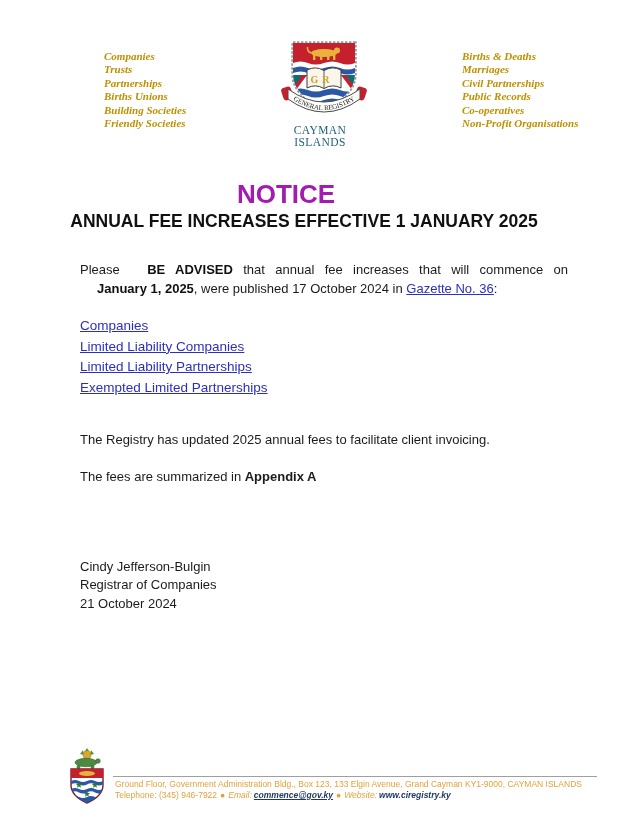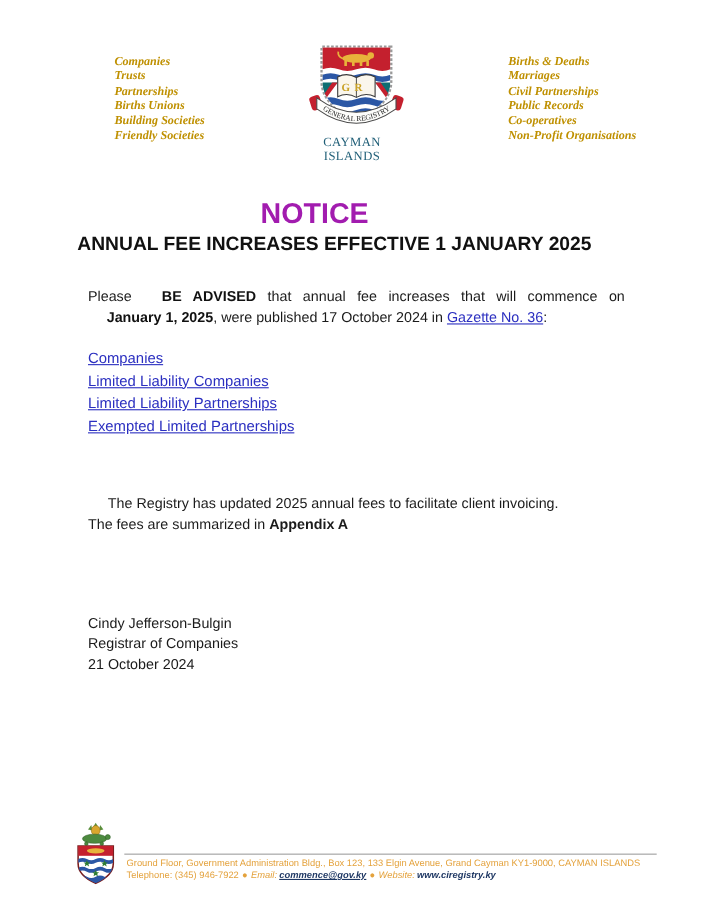--- a/index.html
+++ b/index.html
@@ -38,21 +38,21 @@
   .intro {
     position:absolute; left:80px; top:261px; width:488px; margin:0;
     font-size:13px; line-height:18.5px; text-align:justify;
   }
   .intro b { color:#111;margin-left:17px; }
   a.doc-link { color:#2B2FC0; text-decoration:underline; }
 
   .quick-links { position:absolute; left:80px; top:316px; font-size:13.5px; line-height:20.6px; }
   .quick-links a { display:block; color:#2B2FC0; text-decoration:underline; }
 
-  .registry-note { position:absolute; left:80px; top:432px; margin:18px; font-size:13px; }
+  .registry-note { position:absolute; left:80px; top:432px; margin:0; font-size:13px; }
   .fees-note     { position:absolute; left:80px; top:469px; margin:0; font-size:13px; }
 
   .signature { position:absolute; left:80px; top:558px; font-size:13px; line-height:18.4px; }
 
   
   .footer-arms { position:absolute; left:66px; top:747px; }
   .footer-rule { position:absolute; left:113px; top:776px; width:484px; height:1px; background:#9f9f9f; }
   .footer-text {
     position:absolute; left:115px; top:779px; width:500px;
     font-size:8.5px; line-height:11px; color:#E4A23C; white-space:nowrap;

